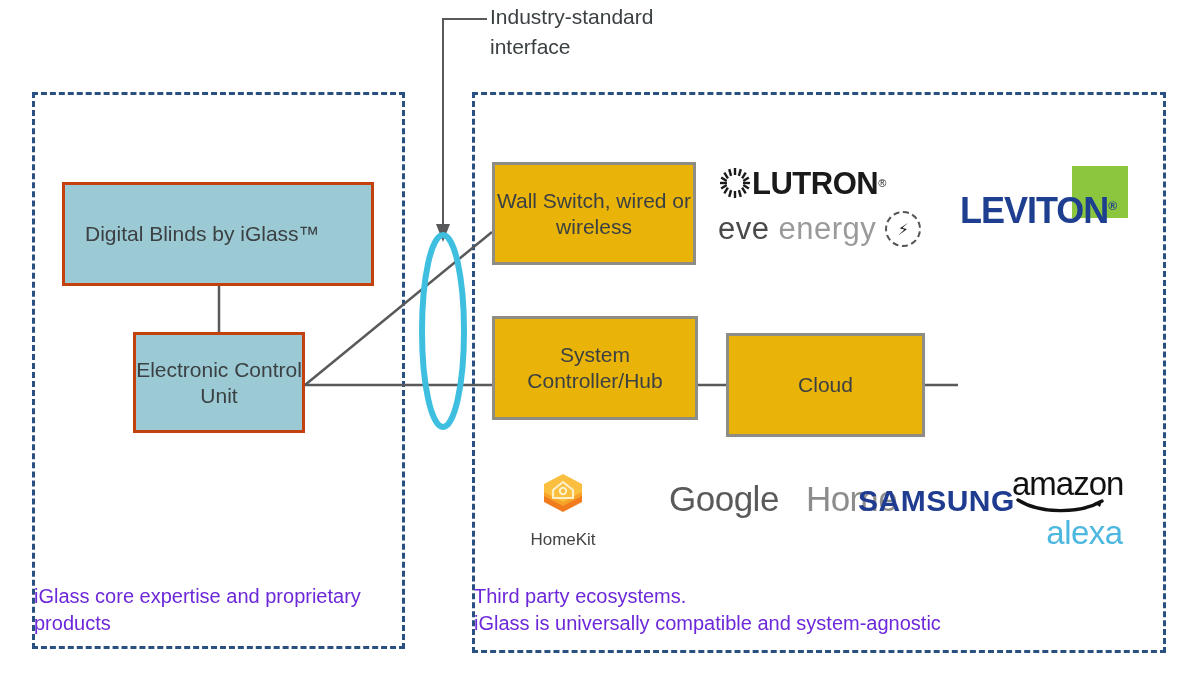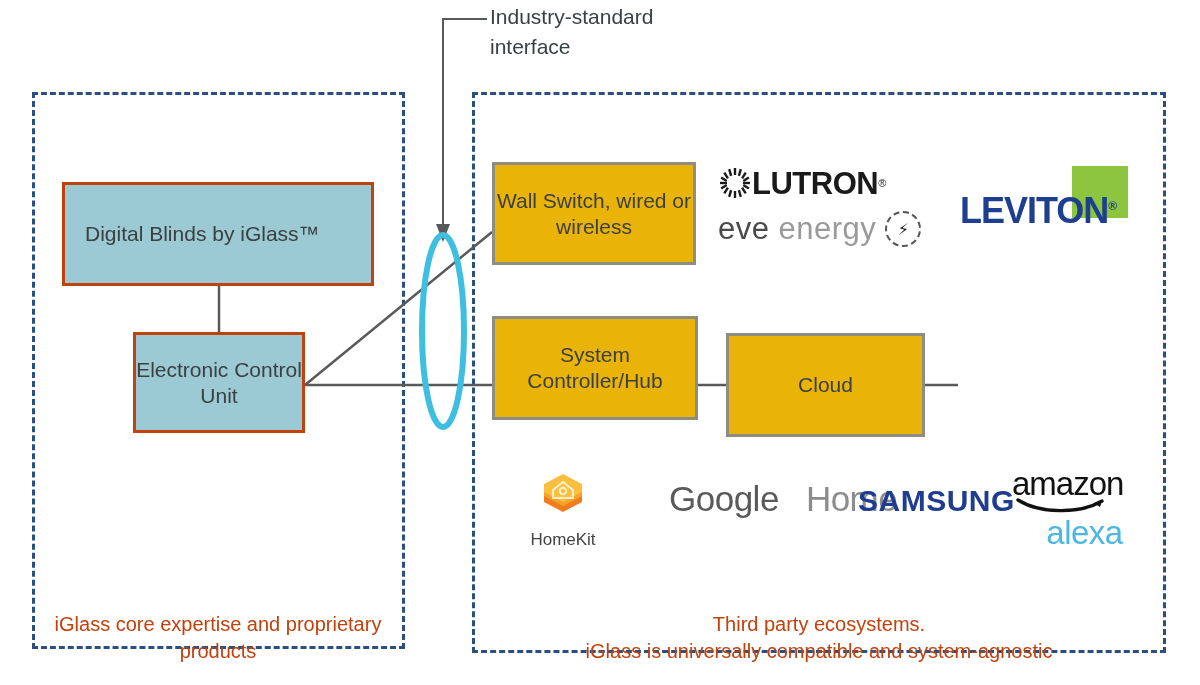--- a/index.html
+++ b/index.html
@@ -4,21 +4,21 @@
 <style>
   html,body{margin:0;padding:0;background:#ffffff;}
   body{width:1200px;height:685px;font-family:"Liberation Sans","DejaVu Sans",sans-serif;color:#3b4043;}
   #stage{position:relative;width:1200px;height:685px;overflow:hidden;background:#fff;}
 
   
   .group{position:absolute;border:3px dashed #2a5082;box-sizing:border-box;}
   #group-left{left:32px;top:92px;width:373px;height:557px;}
   #group-right{left:472px;top:92px;width:694px;height:561px;}
 
-  .group-caption{position:absolute;text-align:center;font-size:20px;line-height:27px;color:#c2410c;margin-top:28px;}
+  .group-caption{position:absolute;font-size:20px;line-height:27px;color:#6d28d9;}
   #caption-left{left:34px;top:583px;width:368px;}
   #caption-right{left:474px;top:583px;width:690px;}
 
   
   .box{position:absolute;box-sizing:border-box;display:flex;align-items:center;justify-content:center;
        text-align:center;font-size:21px;line-height:26px;color:#3b4043;}
   .box.beige{background:#eab308;border:3px solid #8d8d85;}
   .box.blue{background:#9ccad4;border:3px solid #c2410c;}
 
   #box-digital-blinds{left:62px;top:182px;width:312px;height:104px;justify-content:flex-start;text-align:left;padding-left:20px;}

